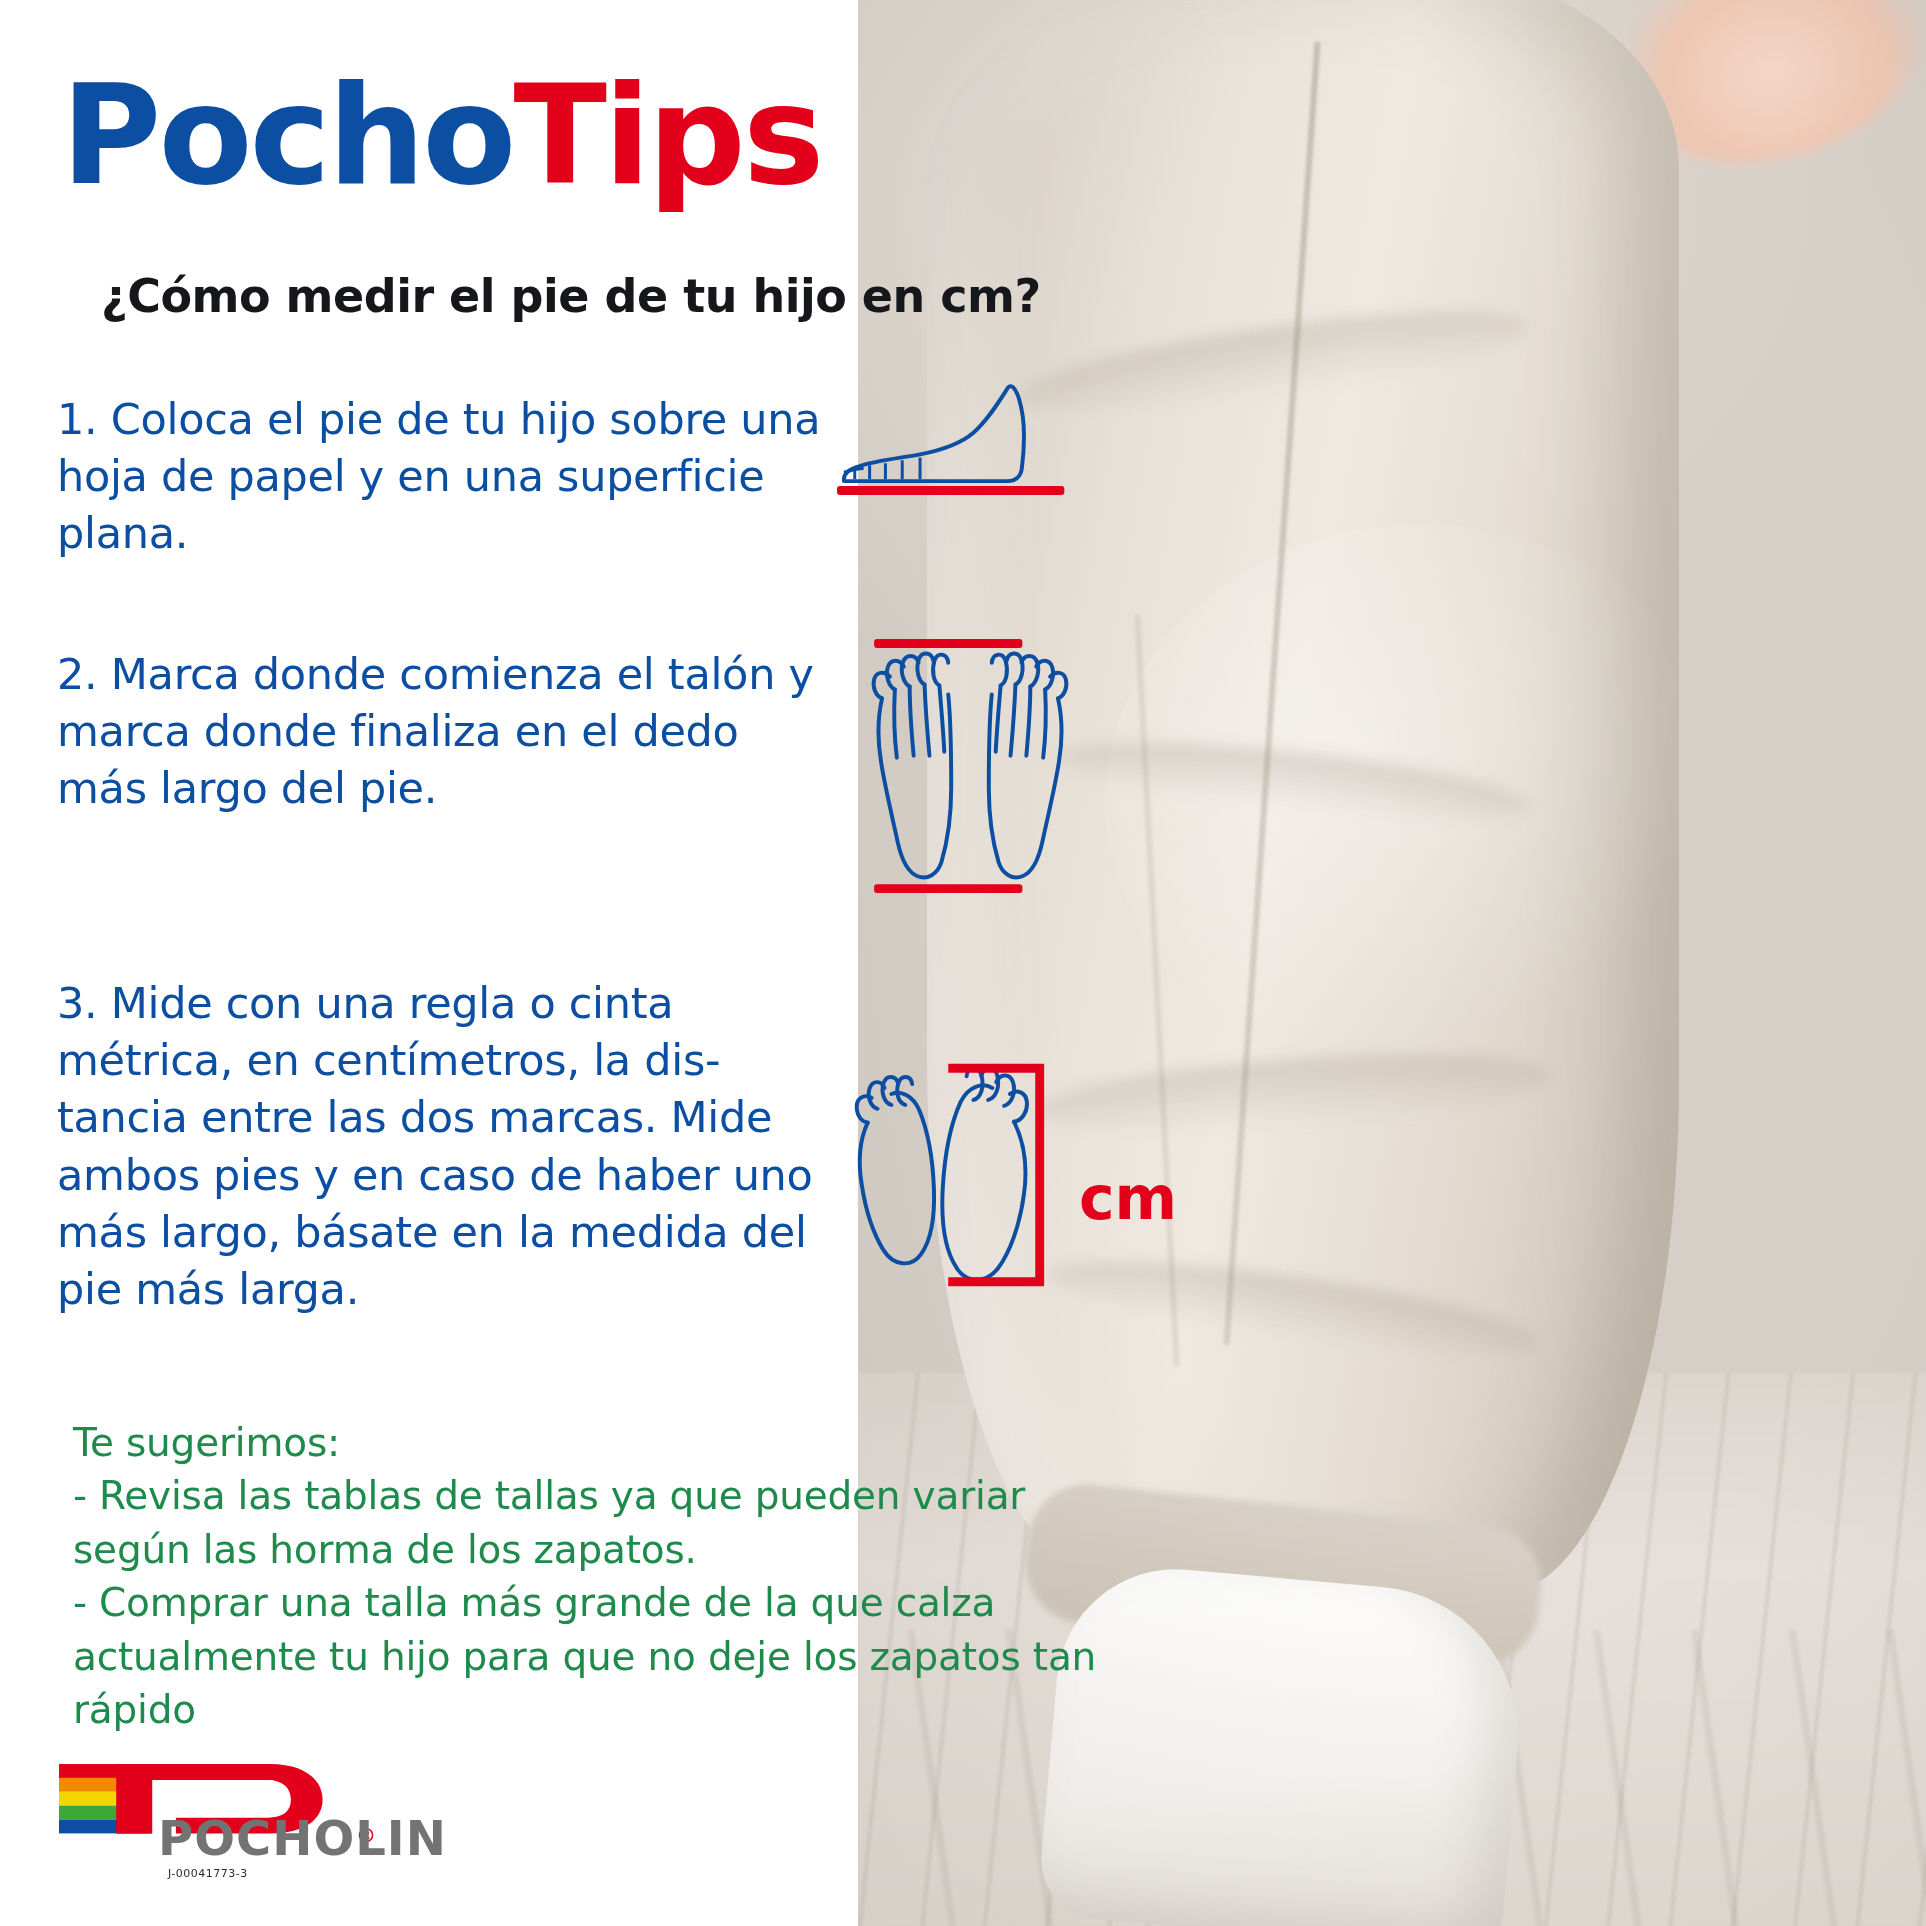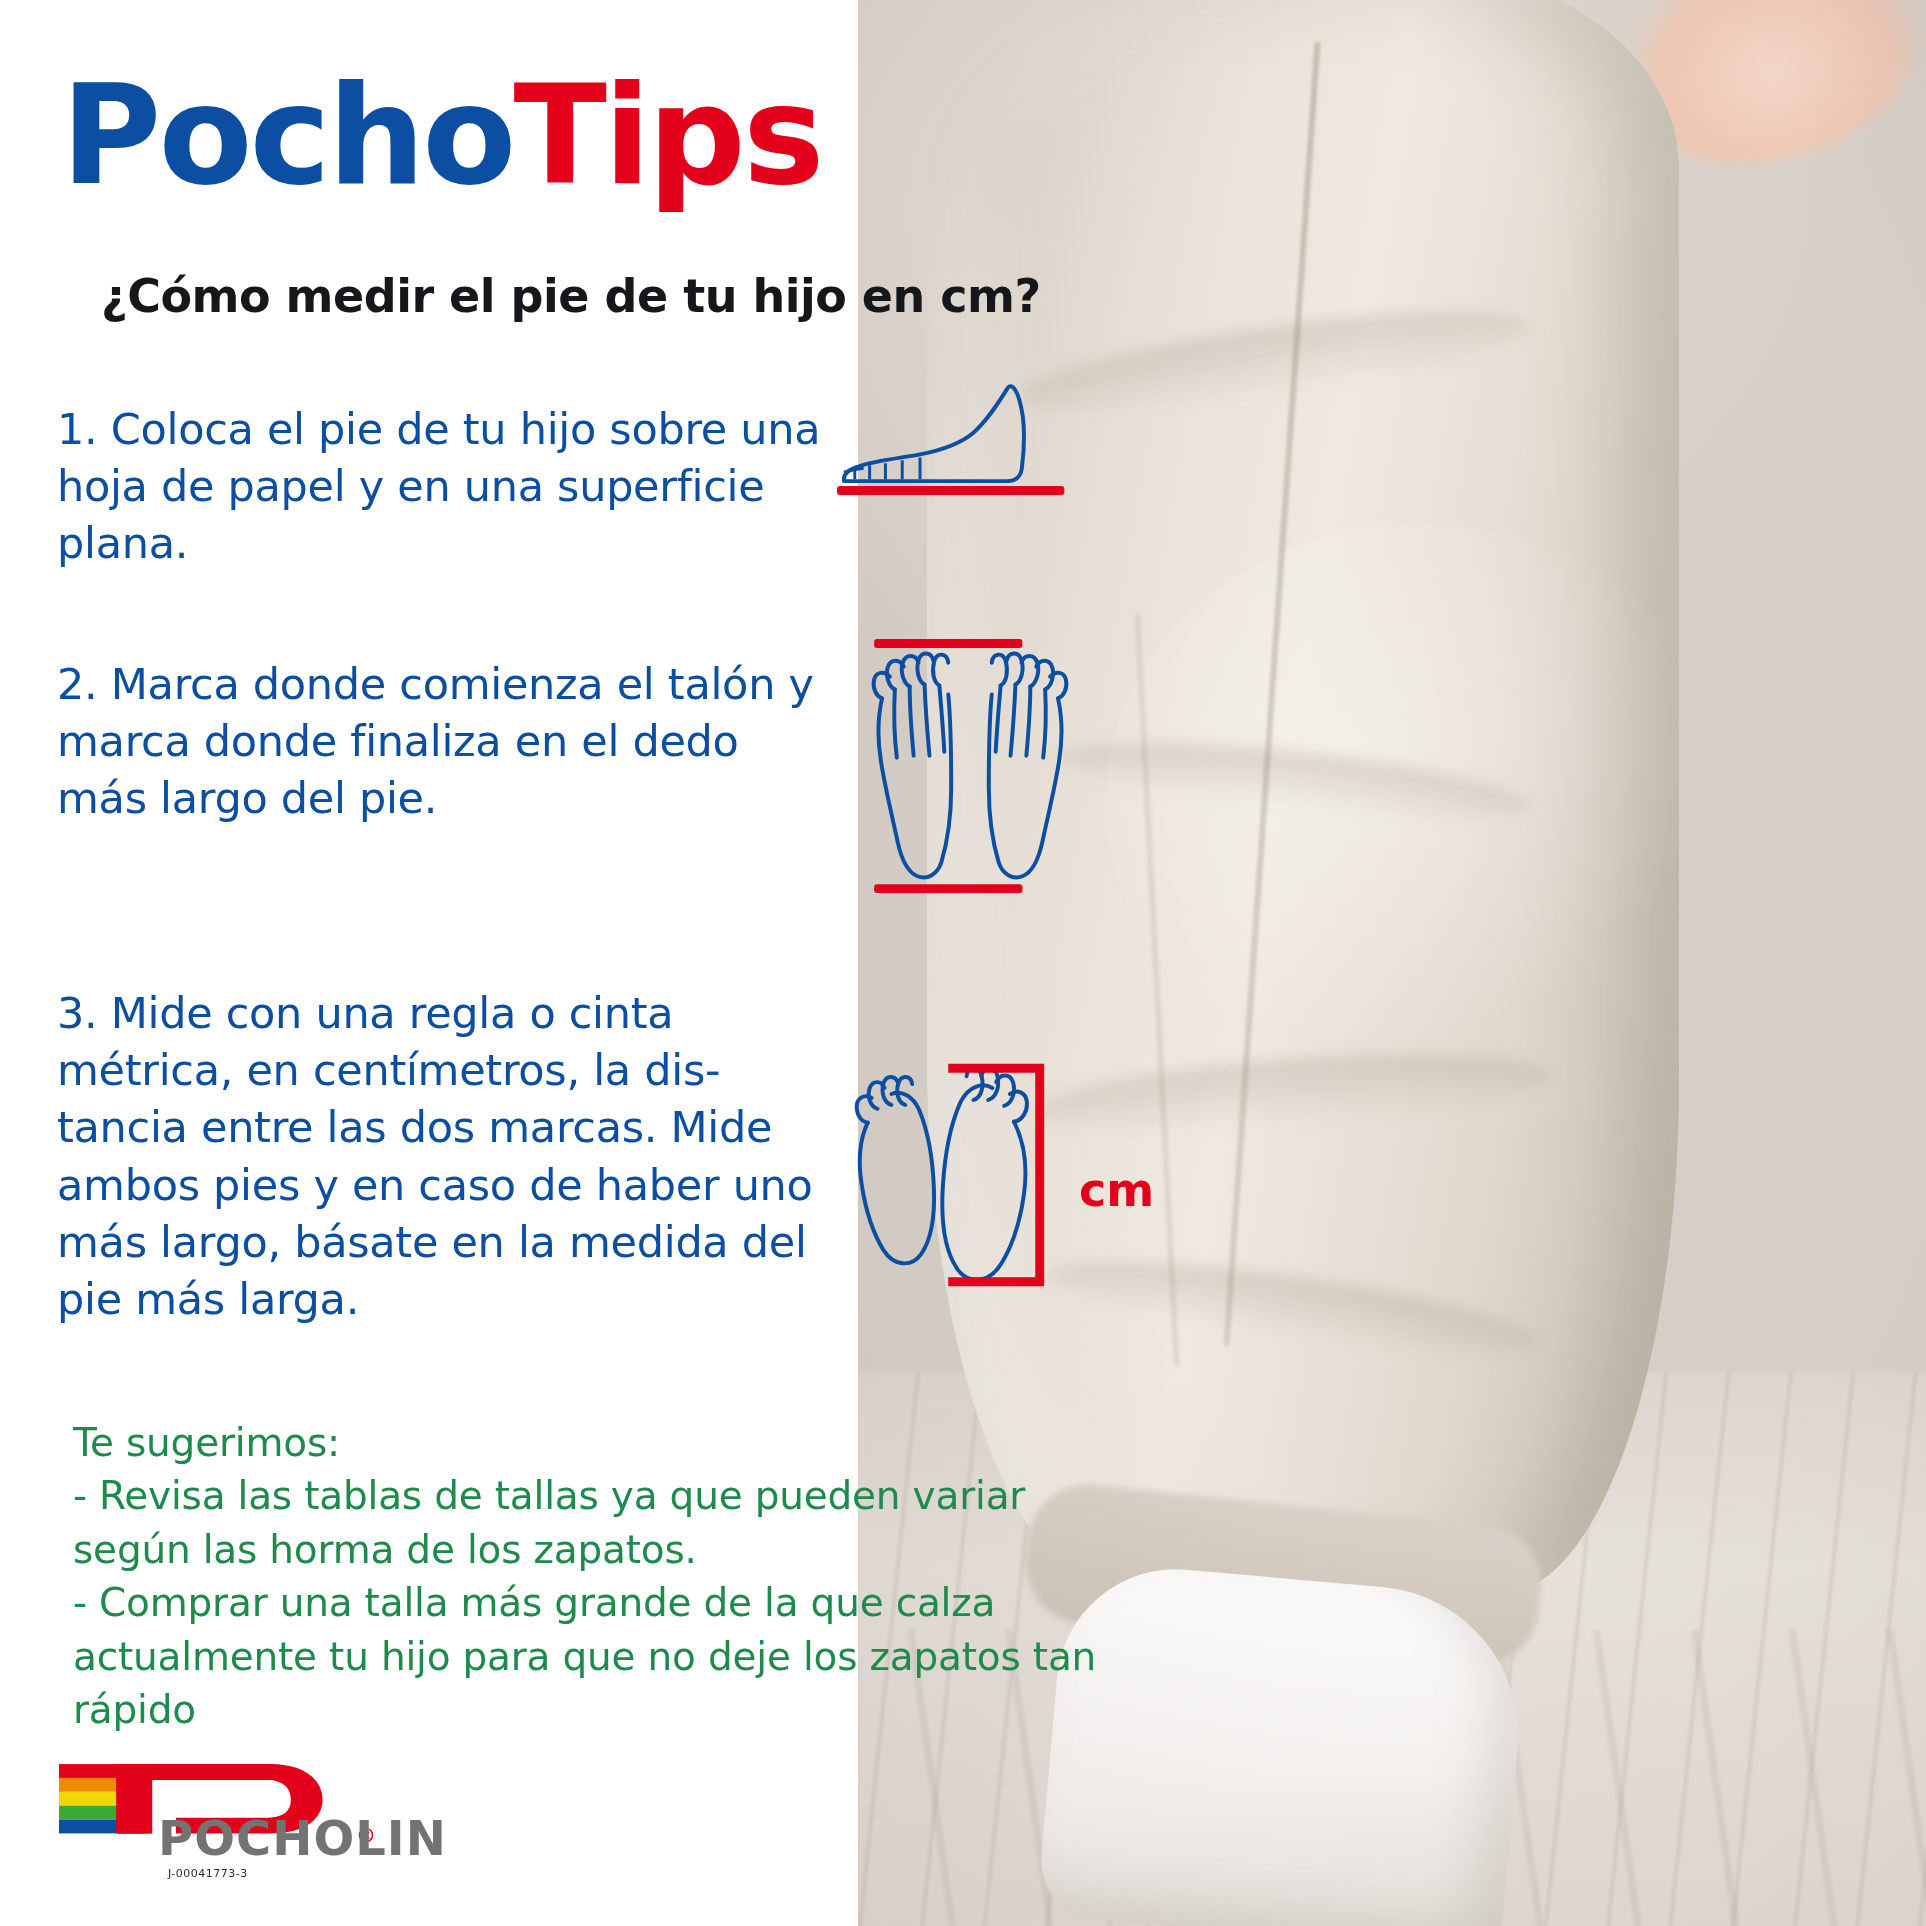--- a/index.html
+++ b/index.html
@@ -172,21 +172,20 @@
   }
 
   .step {
     position: absolute;
     left: 57px;
     width: 782px;
     color: #0b4ea2;
     font-size: 43px;
     line-height: 1.33;
     letter-spacing: -0.3px;
-    margin-top: 10px;
   }
   #step1 { top: 391px; }
   #step2 { top: 646px; }
   #step3 { top: 975px; }
 
   .suggest {
     position: absolute;
     left: 57px;
     top: 1416px;
     width: 1049px;
@@ -201,21 +200,21 @@
   .illus { position: absolute; }
   #illus1 { top: 381px; left: 837px; }
   #illus2 { top: 639px; left: 846px; }
   #illus3 { top: 1054px; left: 842px; }
 
   .cm-label {
     position: absolute;
     top: 1163px;
     left: 1079px;
     color: #e2001a;
-    font-size: 46px;
+    font-size: 60px;
     font-weight: bold;
   }
 
   
   .logo {
     position: absolute;
     left: 57px;
     bottom: 54px;
     width: 327px;
     height: 129px;

